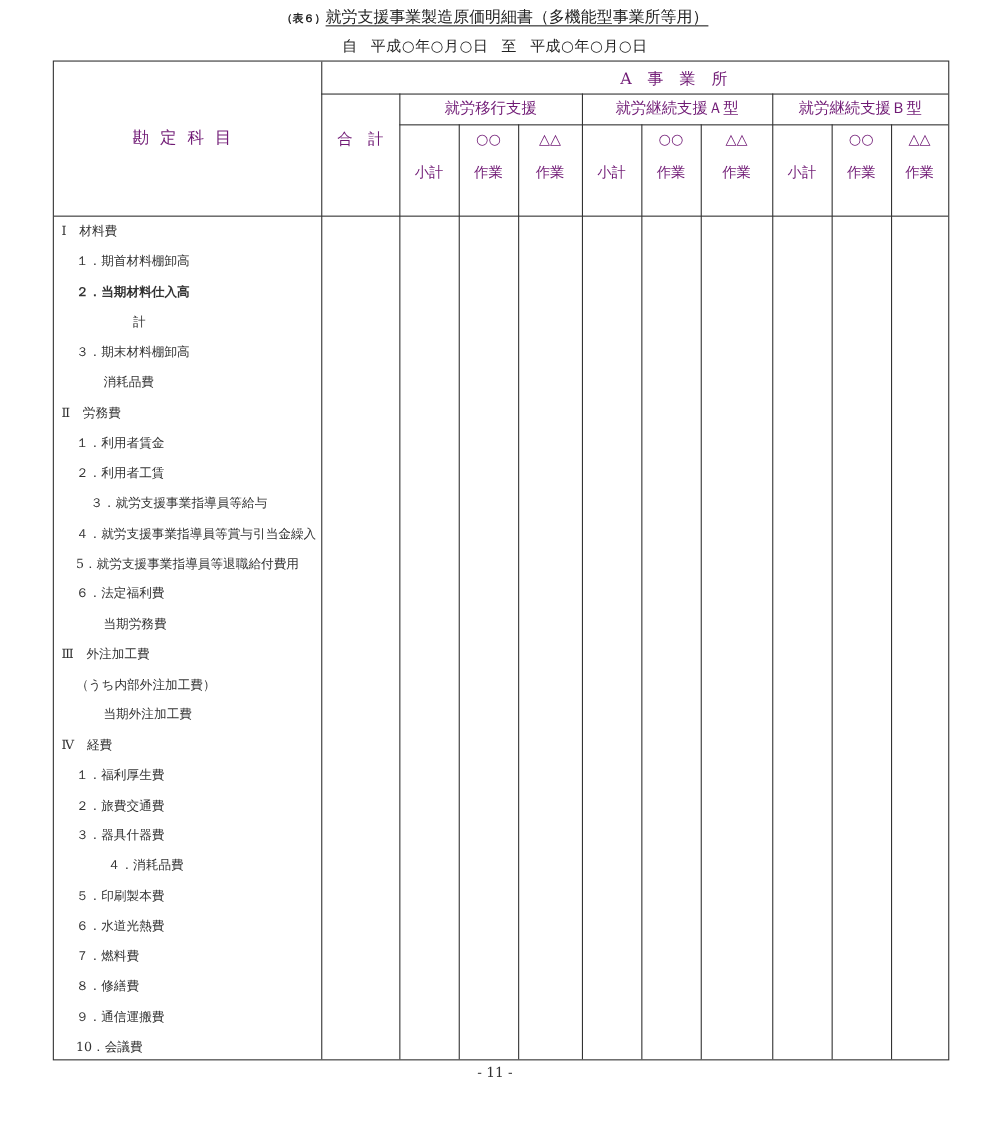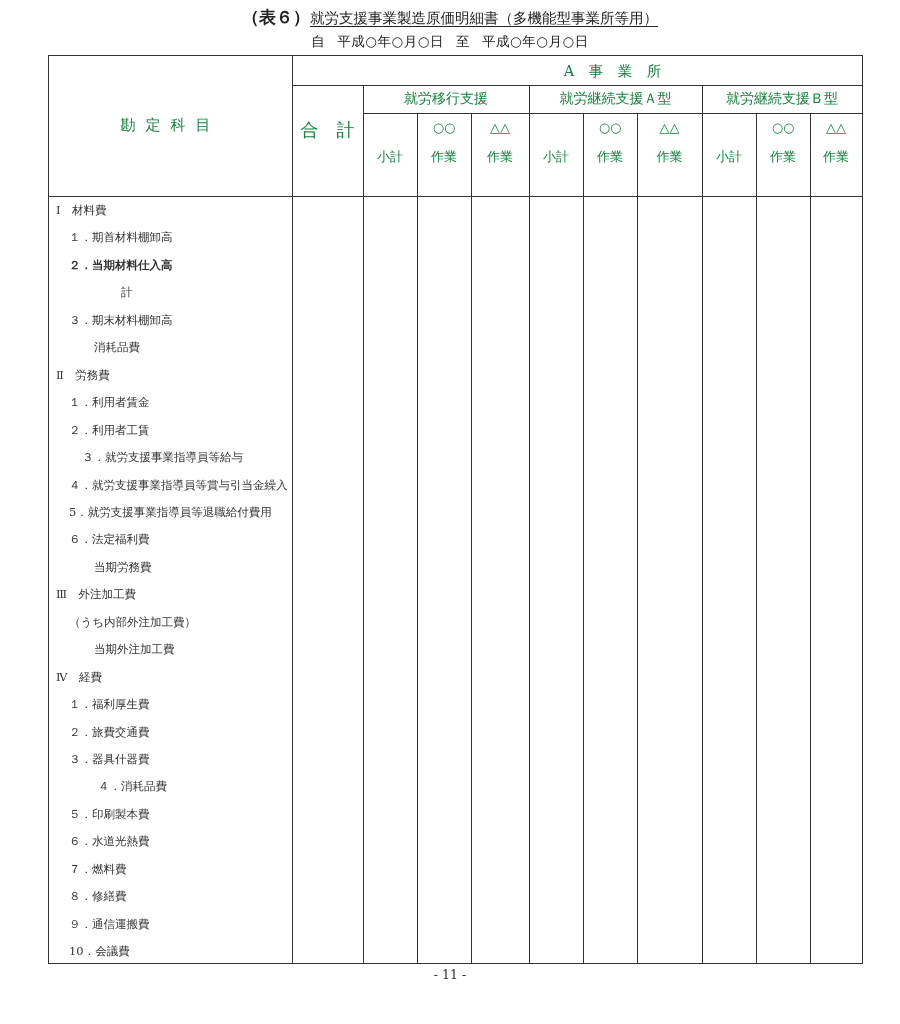--- a/index.html
+++ b/index.html
@@ -1,26 +1,26 @@
 <!DOCTYPE html>
 <html><head>
   <meta charset="utf-8">
   <style>
     html, body { margin: 0; padding: 0; background: #ffffff; }
     body { width: 900px; height: 1024px; position: relative; overflow: hidden;
       font-family: "DejaVu Serif", "Liberation Serif", serif; color: #222; }
     .title { position: absolute; top: 6px; left: 0; width: 900px; text-align: center; font-size: 14.5px; letter-spacing: 0px; }
-    .title .prefix { font-family: Liberation Mono, monospace; font-weight: bold; font-size: 17px; }
+    .title .prefix { font-family: Liberation Mono, monospace; font-weight: bold; font-size: 10px; }
     .title .main { text-decoration: underline; text-underline-offset: 3px; }
     .period { position: absolute; top: 33px; left: 0; width: 900px; text-align: center; font-size: 13.5px; letter-spacing: 0.5px; }
     .period span { margin: 0 6px; }
     .sheet { position: absolute; left: 48px; top: 55px; width: 815px; height: 909px; border: 1.5px solid #333; box-sizing: border-box; }
     .line-v { position: absolute; width: 0; border-left: 1.2px solid #333; }
     .line-h { position: absolute; height: 0; border-top: 1.2px solid #333; }
-    .cell-text { position: absolute; text-align: center; font-size: 13px; color: #15803d; }
+    .cell-text { position: absolute; text-align: center; font-size: 13px; color: #701a75; }
     .head-big { font-size: 15px; letter-spacing: 10px; }
     .rows { position: absolute; left: 0; top: 140px; width: 243px; }
     .row { position: absolute; left: 0; height: 27px; line-height: 27px; font-size: 11.5px; color: #333; white-space: nowrap; }
     .footer { position: absolute; top: 967px; left: 0; width: 900px; text-align: center; font-size: 12.5px; color: #333; }
   </style>
 </head>
 <body>
 
 <div class="title">
   <span class="prefix">（表６）</span><span class="main">就労支援事業製造原価明細書（多機能型事業所等用）</span>
@@ -41,21 +41,21 @@
   <div class="line-v" style="left:588px; top:57px; height:850px;"></div>
   <div class="line-v" style="left:653px; top:29px; height:878px;"></div>
   <div class="line-v" style="left:707px; top:57px; height:850px;"></div>
   <div class="line-v" style="left:761px; top:57px; height:850px;"></div>
 
   <div class="line-h" style="left:243px; top:29px; width:570px;"></div>
   <div class="line-h" style="left:314px; top:57px; width:499px;"></div>
   <div class="line-h" style="left:0; top:140px; width:813px;"></div>
 
   <div class="cell-text head-big" style="left:0; width:243px; top:60px;">勘定科目</div>
-  <div class="cell-text" style="left:243px; width:71px; top:62px; font-size:18px;font-family:Liberation Serif, serif;">合　計</div>
+  <div class="cell-text" style="left:243px; width:71px; top:62px; font-size:14px;font-family:Liberation Serif, serif;">合　計</div>
   <div class="cell-text" style="left:314px; width:499px; top:6px; font-size:14.5px;">A　事　業　所</div>
 
   <div class="cell-text" style="left:314px; width:166px; top:34px; font-size:14px;">就労移行支援</div>
   <div class="cell-text" style="left:480px; width:173px; top:34px; font-size:14px;">就労継続支援Ａ型</div>
   <div class="cell-text" style="left:653px; width:160px; top:34px; font-size:14px;">就労継続支援Ｂ型</div>
 
   <div class="cell-text" style="left:314px; width:54px; top:92px;">小計</div>
   <div class="cell-text" style="left:368px; width:54px; top:64px;">○○</div>
   <div class="cell-text" style="left:368px; width:54px; top:92px;">作業</div>
   <div class="cell-text" style="left:422px; width:58px; top:64px;">△△</div>

